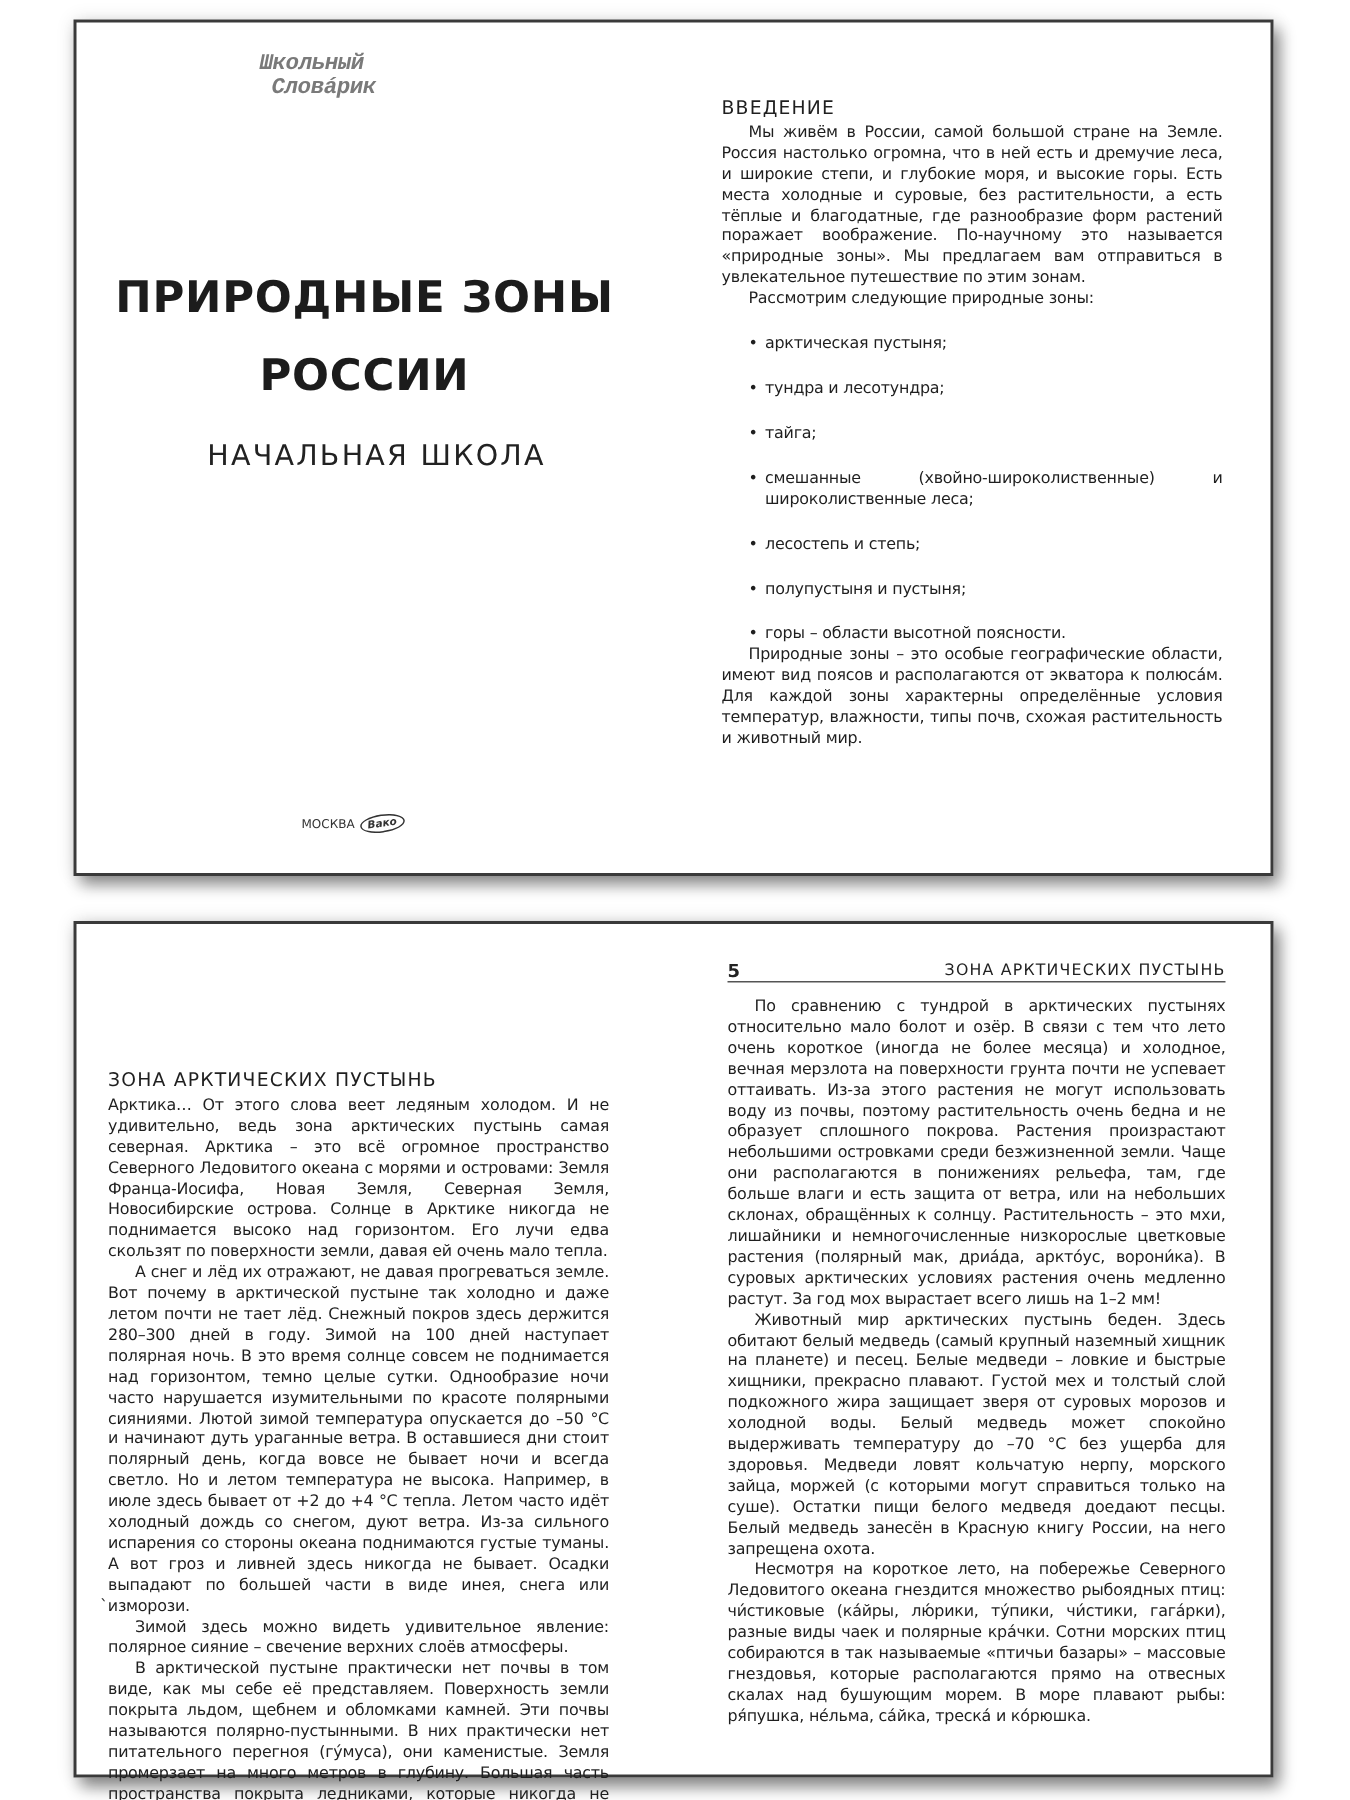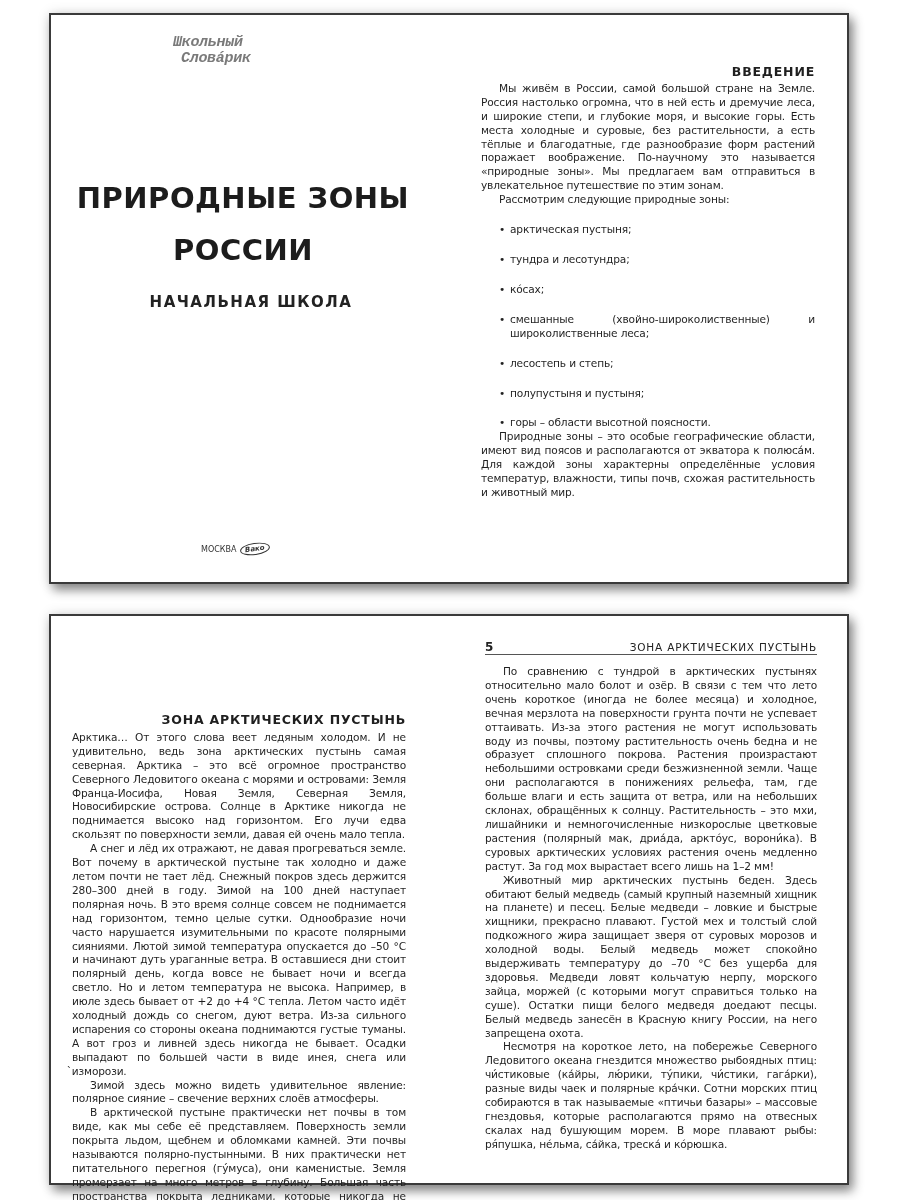--- a/index.html
+++ b/index.html
@@ -23,21 +23,21 @@
   }
   .series-logo .l2 { padding-left: 8px; display: block; }
   .series-logo .l1 { display: block; }
   .book-title {
     position: absolute; left: 2px; width: 380px; top: 157px; text-align: center;
     font-family: "DejaVu Sans", sans-serif; font-weight: bold; font-size: 29px; line-height: 52px;
     letter-spacing: 0.5px; color: #1c1c1c;
   }
   .book-subtitle {
     position: absolute; left: 10px; width: 380px; top: 278px; text-align: center;
-    font-size: 15px; letter-spacing: 1.5px; color: #222; font-weight: bold;
+    font-size: 19px; letter-spacing: 1.5px; color: #222;
   }
   .publisher {
     position: absolute; left: 150px; top: 528px; font-size: 8px; color: #333;
     display: flex; align-items: center; gap: 4px; text-align: right;
   }
   .publisher .logo-oval {
     display: inline-block; border: 1px solid #333; border-radius: 50%;
     font-style: italic; font-weight: bold; font-size: 7px; padding: 1px 4px; transform: rotate(-8deg);
   }
 
@@ -45,21 +45,21 @@
   .text-col {
     position: absolute; font-family: "DejaVu Sans", sans-serif; font-size: 10.6px; line-height: 13.9px;
     color: #1f1f1f; text-align: justify; letter-spacing: -0.15px;
   }
   .text-col p { margin: 0; text-indent: 18px; }
   .text-col p.noindent { text-indent: 0; }
   .text-col ul { margin: 0; padding: 0 0 0 18px; list-style: none; }
   .text-col li { position: relative; padding-left: 11px; margin-top: 16px; }
   .text-col li::before { content: "•"; position: absolute; left: 0; }
   .section-heading {
-    text-align: right; font-weight: bold; font-size: 12.5px; letter-spacing: 0.8px; margin: 0 0 3px 0;
+    text-align: left; font-weight: normal; font-size: 12.5px; letter-spacing: 0.8px; margin: 0 0 3px 0;
     text-indent: 0;
   }
   #intro-col { left: 430px; top: 50px; width: 334px; }
   #intro-col .section-heading { margin-bottom: 3px; }
   #left-col { left: 21px; top: 97px; width: 334px; }
   #left-col .section-heading { font-size: 12.5px; margin-bottom: 4px; }
   #right-col { left: 434px; top: 49px; width: 332px; }
 
   .running-head {
     position: absolute; left: 434px; top: 21px; width: 332px; height: 17px;
@@ -87,21 +87,21 @@
     <span class="logo-oval">Вако</span>
   </div>
 
   <div class="text-col" id="intro-col">
     <div class="section-heading">ВВЕДЕНИЕ</div>
     <p>Мы живём в России, самой большой стране на Земле. Россия настолько огромна, что в ней есть и дремучие леса, и широкие степи, и глубокие моря, и высокие горы. Есть места холодные и суровые, без растительности, а есть тёплые и благодатные, где разнообразие форм растений поражает воображение. По-научному это называется «природные зоны». Мы предлагаем вам отправиться в увлекательное путешествие по этим зонам.</p>
     <p>Рассмотрим следующие природные зоны:</p>
     <ul>
       <li>арктическая пустыня;</li>
       <li>тундра и лесотундра;</li>
-      <li>кóсах;</li>
+      <li>тайга;</li>
       <li>смешанные (хвойно-широколиственные) и широколиственные леса;</li>
       <li>лесостепь и степь;</li>
       <li>полупустыня и пустыня;</li>
       <li>горы – области высотной поясности.</li>
     </ul>
     <p>Природные зоны – это особые географические области, имеют вид поясов и располагаются от экватора к полюсáм. Для каждой зоны характерны определённые условия температур, влажности, типы почв, схожая растительность и животный мир.</p>
   </div>
 </div>
 
 <div class="spread" id="spread2">

